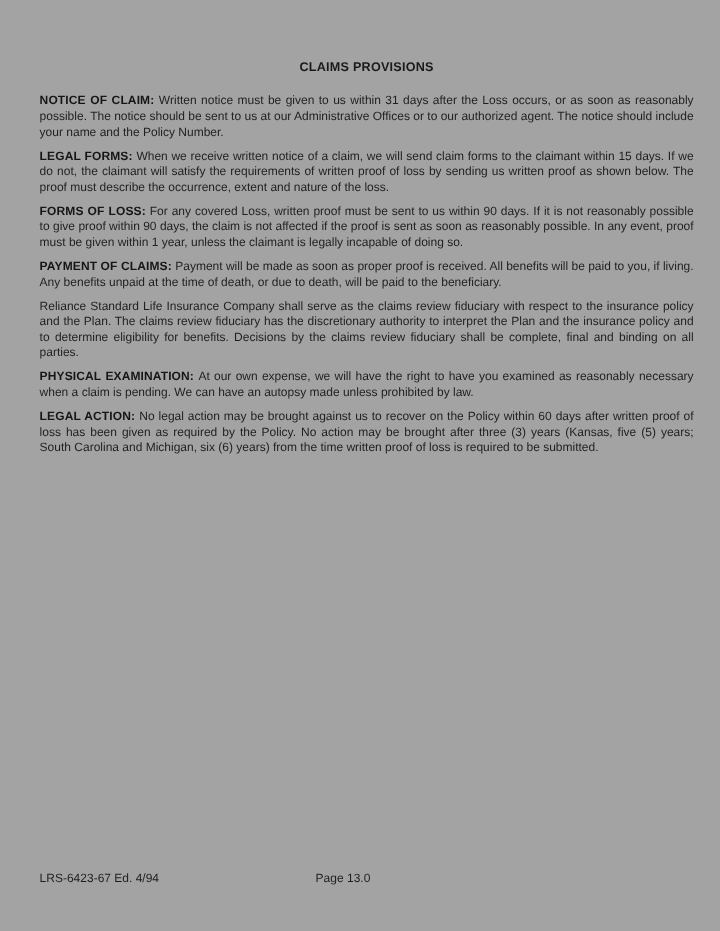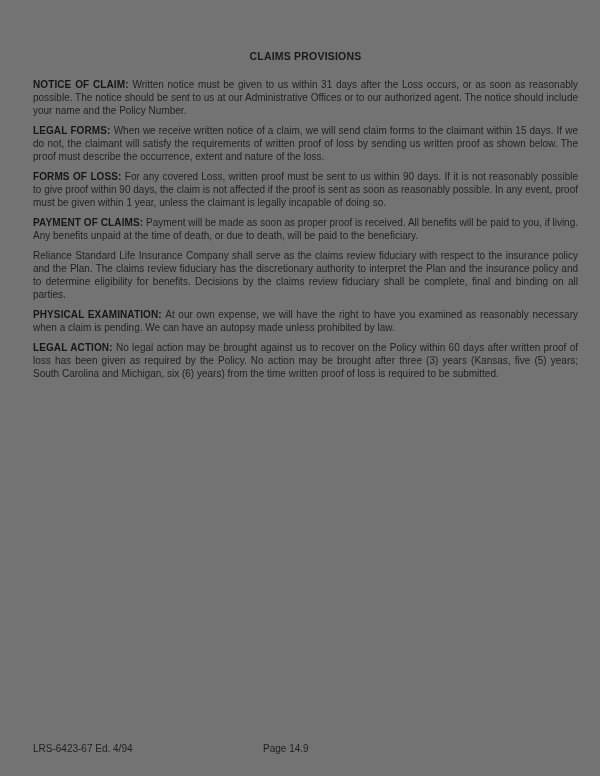--- a/index.html
+++ b/index.html
@@ -3,21 +3,21 @@
 <meta charset="utf-8">
 <style>
   * { margin: 0; padding: 0; box-sizing: border-box; }
   html, body { width: 600px; height: 776px; background: #ffffff; }
   body { font-family: "Liberation Sans", "DejaVu Sans", sans-serif; }
 
   .page {
     position: relative;
     width: 600px;
     height: 776px;
-    background: #737373;
+    background: #a3a3a3;
     color: #1c1c1c;
     overflow: hidden;
   }
 
   .content {
     position: absolute;
     left: 33px;
     right: 22px;
     top: 50px;
   }
@@ -44,21 +44,21 @@
     font-weight: bold;
     color: #161616;
     letter-spacing: 0.1px;
   }
   
   .plabel::after { content: "\00a0 "; }
   .plabel:empty { display: none; }
 
   .footer {
     position: absolute;
-    top: 742px;
+    top: 726px;
     left: 0;
     width: 600px;
     height: 14px;
     font-size: 10px;
     line-height: 13px;
     color: #1f1f1f;
   }
   .footer .form-no { position: absolute; left: 33px; top: 0; }
   .footer .page-no { position: absolute; left: 263px; top: 0; }
 </style>
@@ -81,15 +81,15 @@
     <p class="para"><span>Reliance Standard Life Insurance Company shall serve as the claims review fiduciary with respect to the insurance policy and the Plan.  The claims review fiduciary has the discretionary authority to interpret the Plan and the insurance policy and to determine eligibility for benefits.  Decisions by the claims review fiduciary shall be complete, final and binding on all parties.</span></p>
 
     <p class="para"><strong class="plabel">PHYSICAL EXAMINATION:</strong><span>At our own expense, we will have the right to have you examined as reasonably necessary when a claim is pending.  We can have an autopsy made unless prohibited by law.</span></p>
 
     <p class="para"><strong class="plabel">LEGAL ACTION:</strong><span>No legal action may be brought against us to recover on the Policy within 60 days after written proof of loss has been given as required by the Policy.  No action may be brought after three (3) years (Kansas, five (5) years; South Carolina and Michigan, six (6) years) from the time written proof of loss is required to be submitted.</span></p>
 
   </div>
 
   <div class="footer">
     <span class="form-no">LRS-6423-67 Ed. 4/94</span>
-    <span class="page-no">Page 14.9</span>
+    <span class="page-no">Page 13.0</span>
   </div>
 </div>
 
 </body></html>

